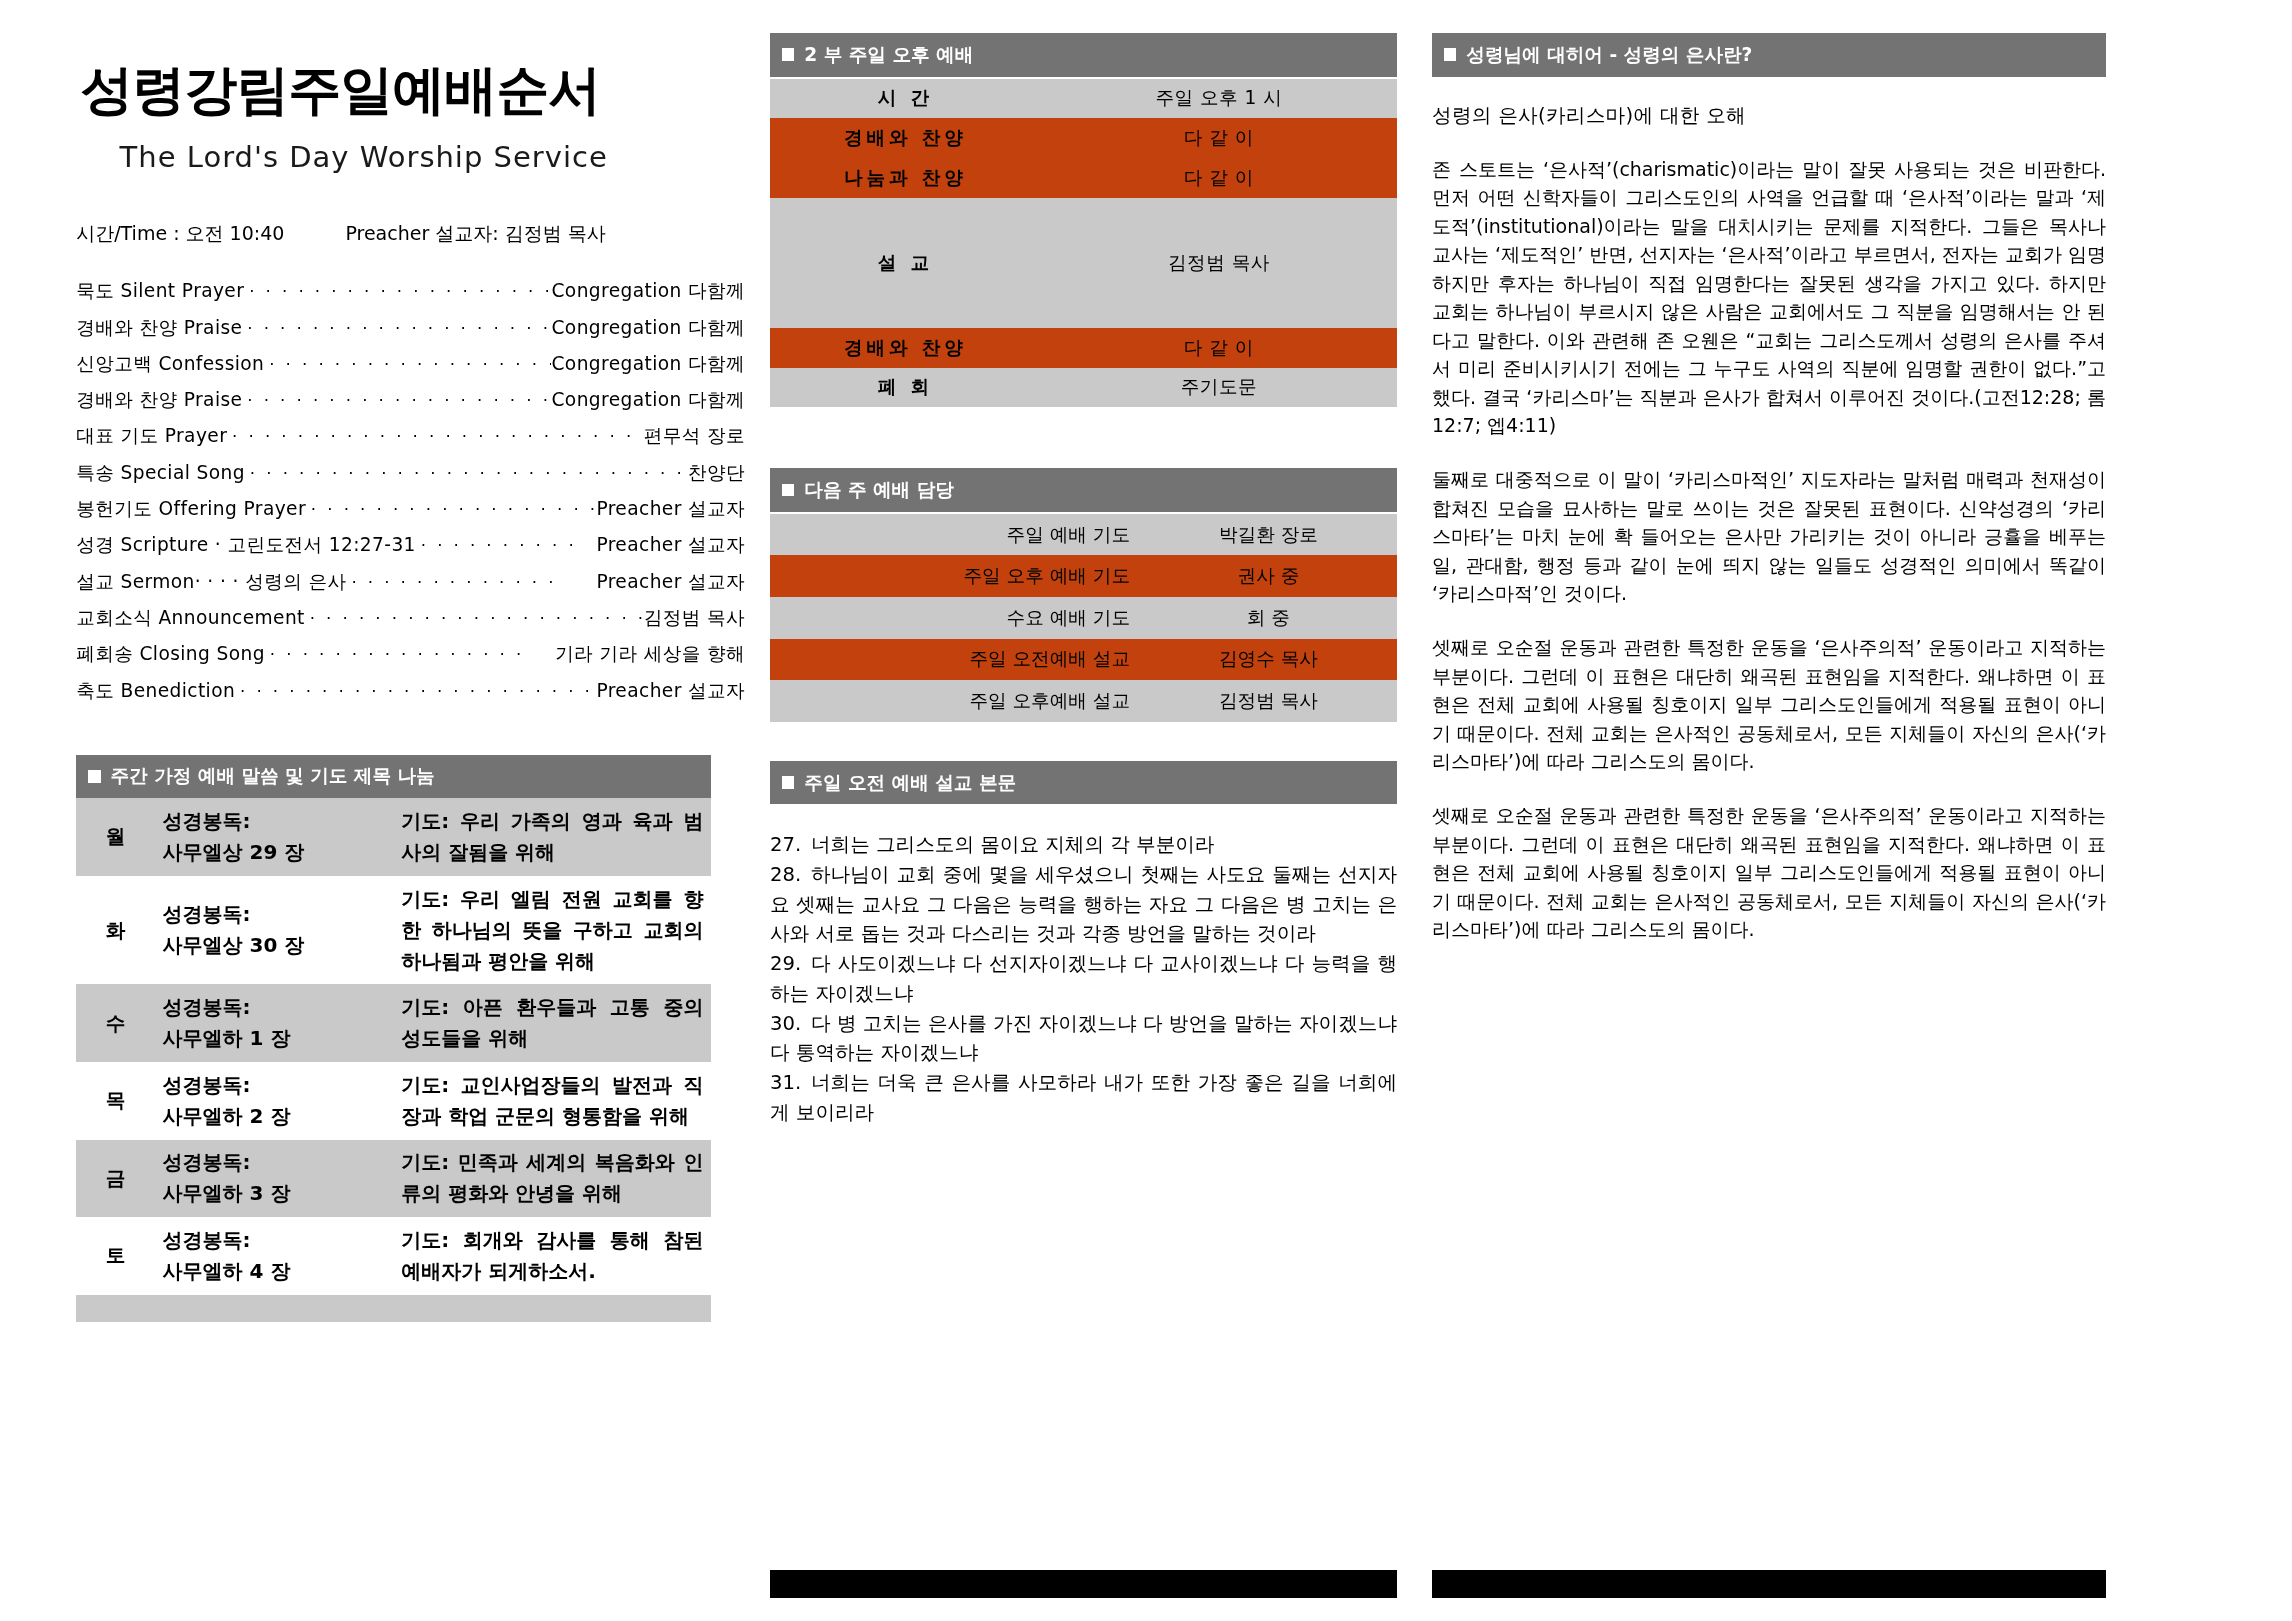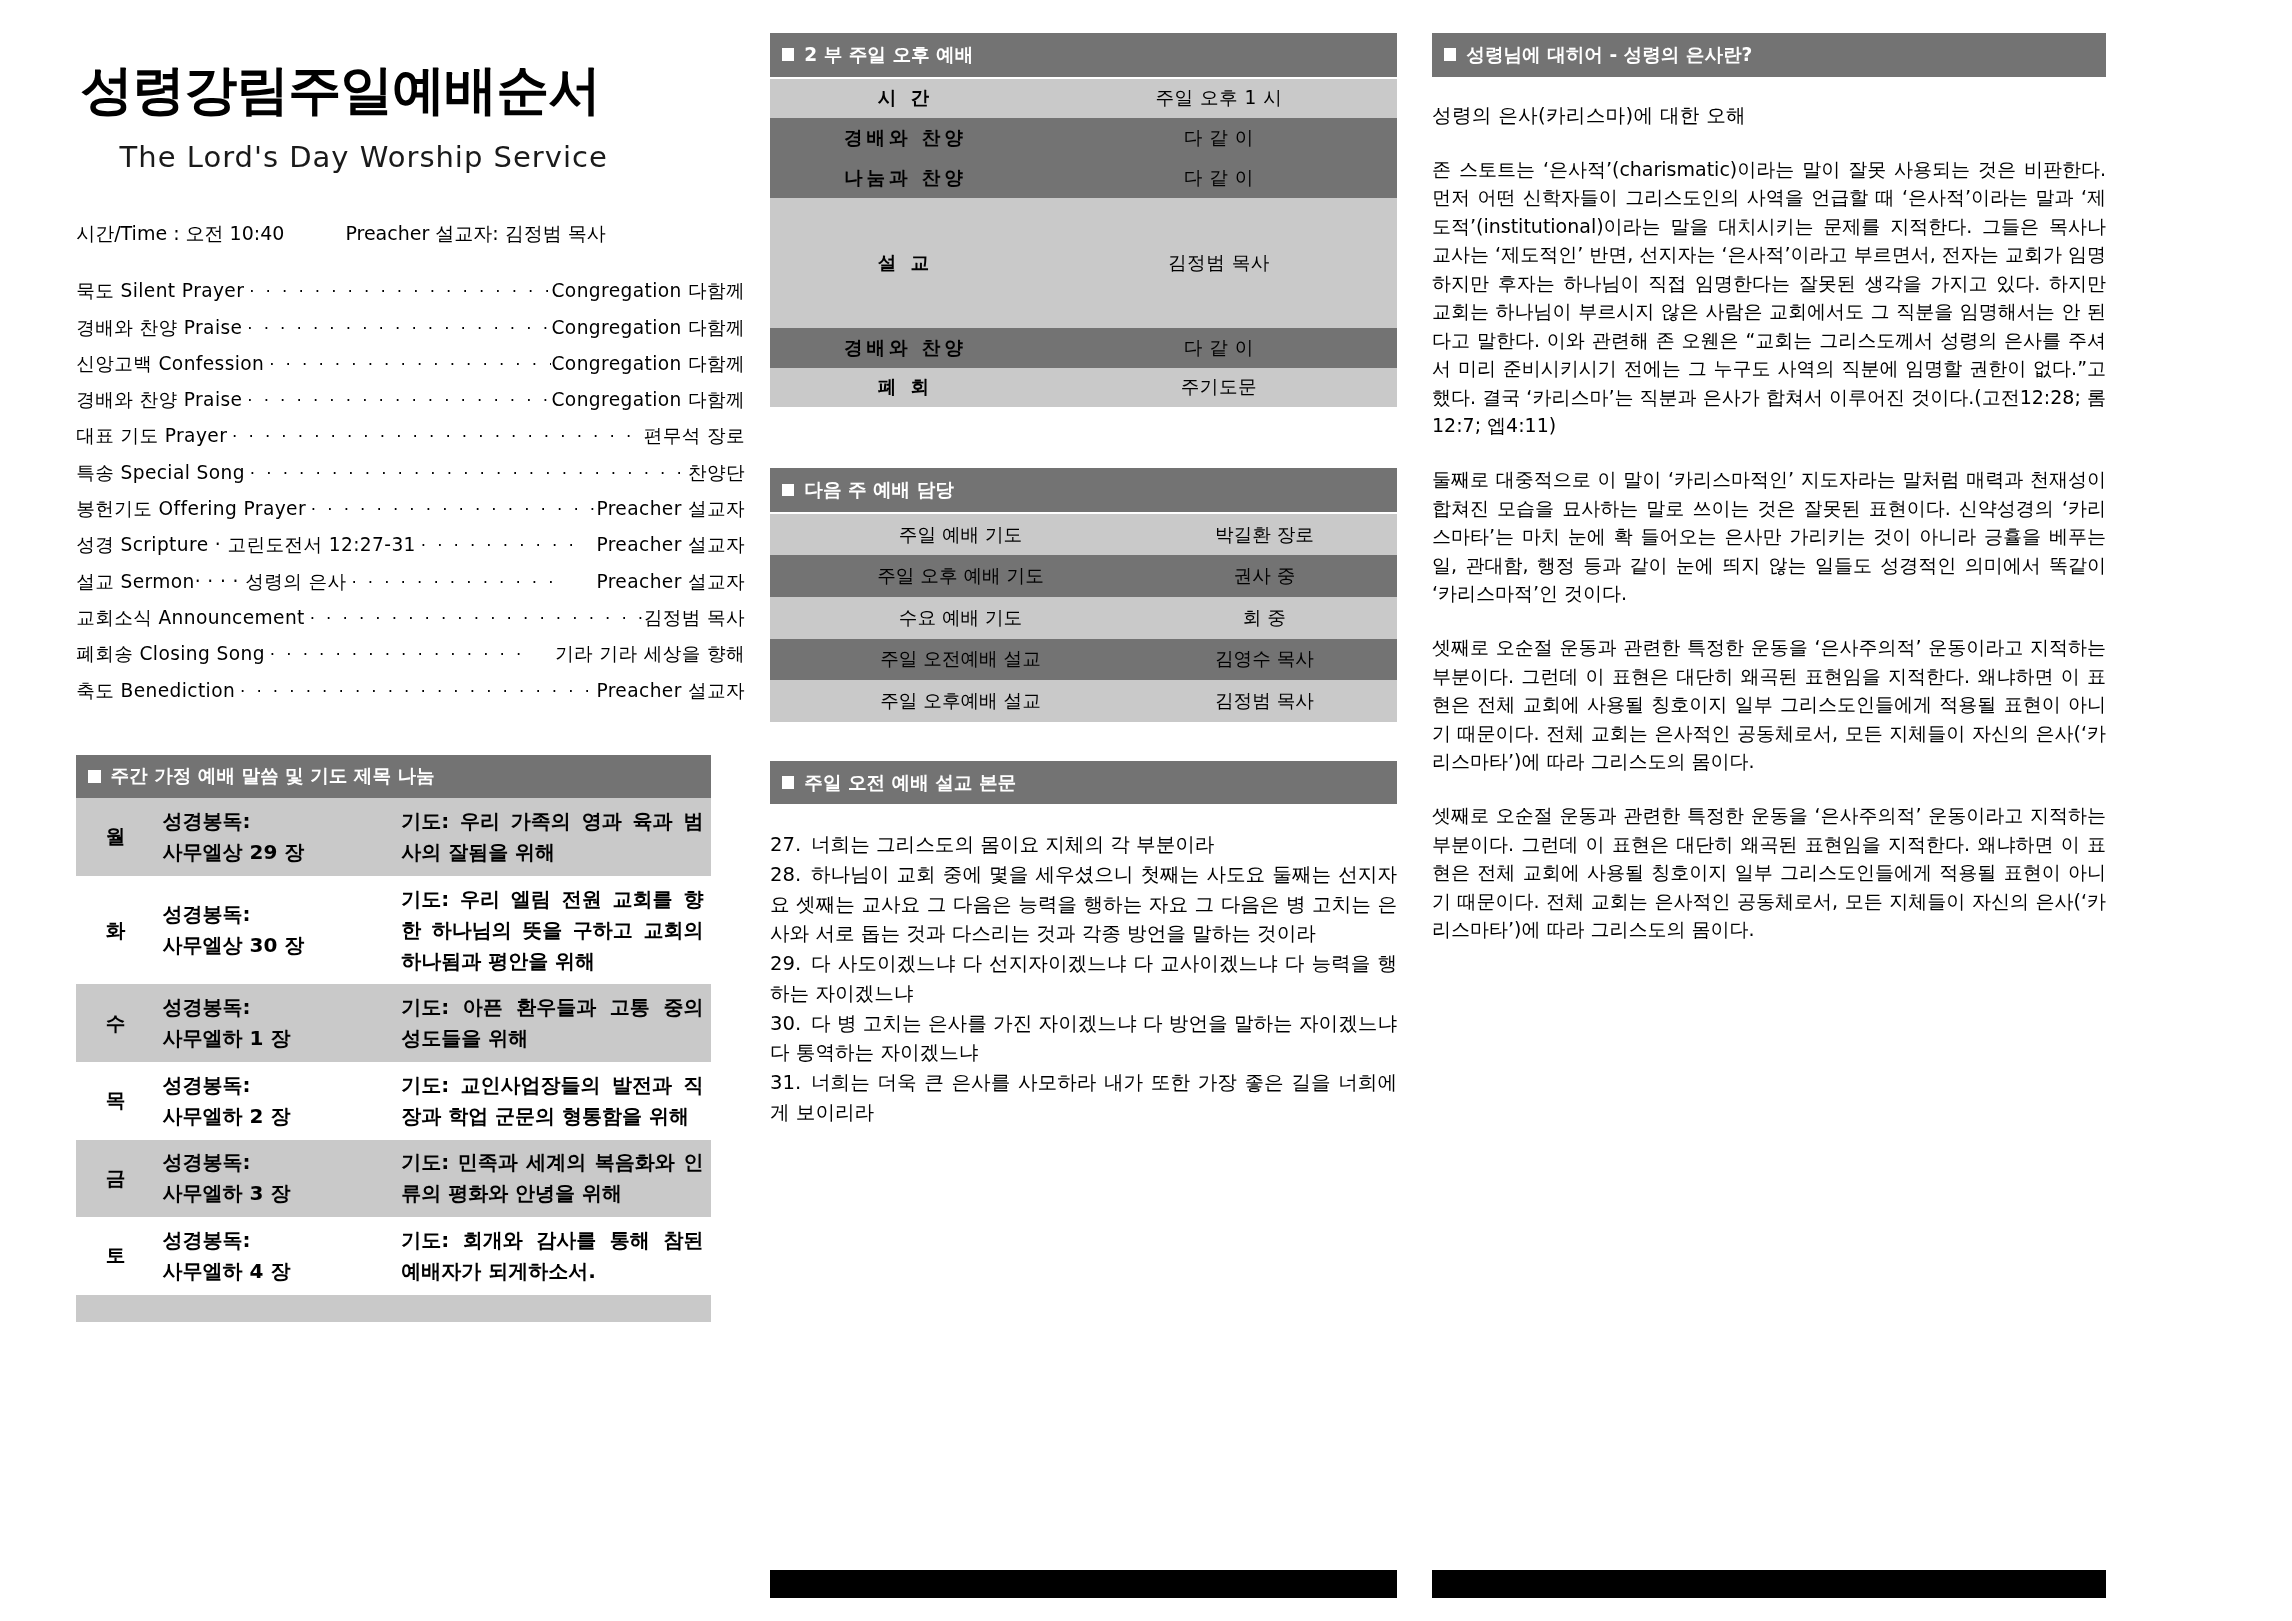--- a/index.html
+++ b/index.html
@@ -132,33 +132,33 @@
   }
   table.mid td {
     font-size: 18.6px;
     padding: 6.9px 5.9px;
     text-align: center;
     vertical-align: middle;
   }
   table.mid td.lbl { width: 259px; font-weight: bold; letter-spacing: 3.9px; }
   table.mid td.val { letter-spacing: 0.5px; }
   .gray td { background: #c9c9c9; }
-  .white td { background: #737373; }
+  .white td { background: #c2410c; }
   .tall td { height: 116px; }
 
   .space-40 { height: 61px; }
   .space-30 { height: 39px; }
 
   table.duty { border-collapse: collapse; width: 627px; table-layout: fixed; margin-top: 2px; }
   table.duty td {
     font-size: 18.6px;
     padding: 7.8px 9.8px;
     vertical-align: middle;
   }
-  table.duty td.lbl { width: 323px; text-align: center; padding-left: 29px; }
+  table.duty td.lbl { width: 323px; text-align: right; padding-left: 37px; }
   table.duty td.val { text-align: center; }
 
   .scripture {
     margin-top: 25.5px;
     width: 627px;
     font-size: 19.6px;
     line-height: 1.52;
     text-align: justify;
   }
   .verse { display: block; margin-bottom: 0px; }

